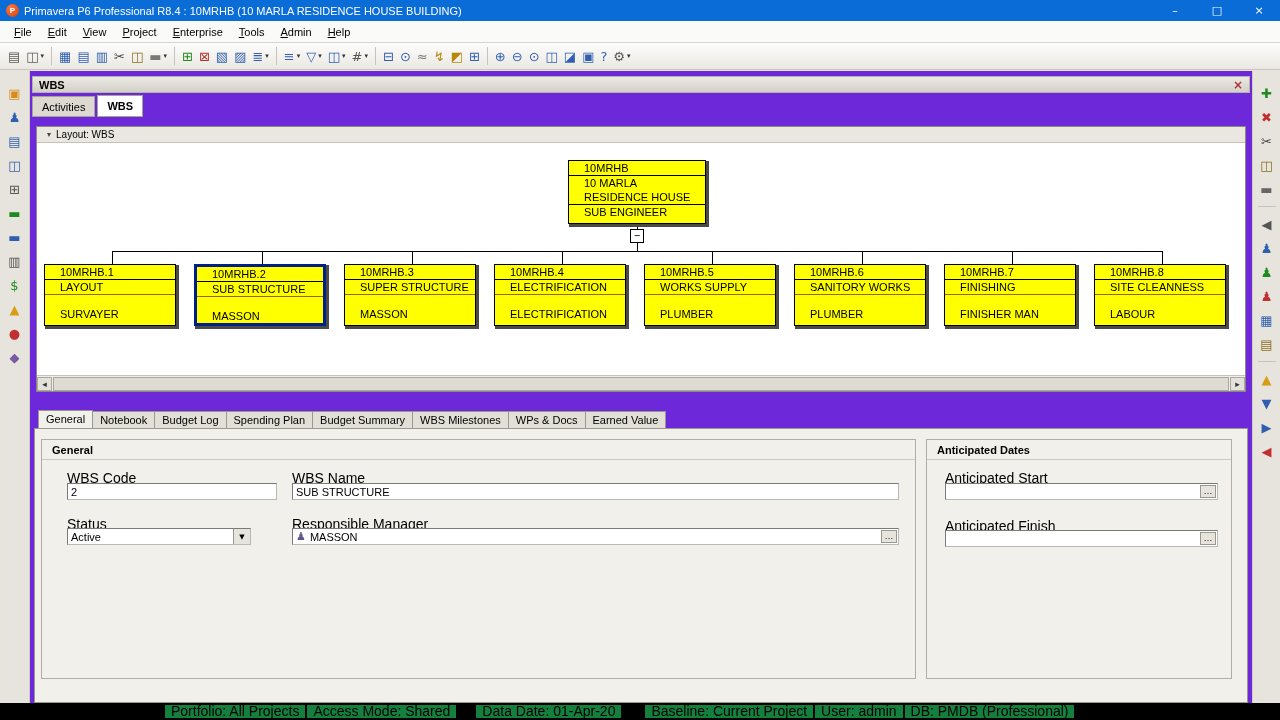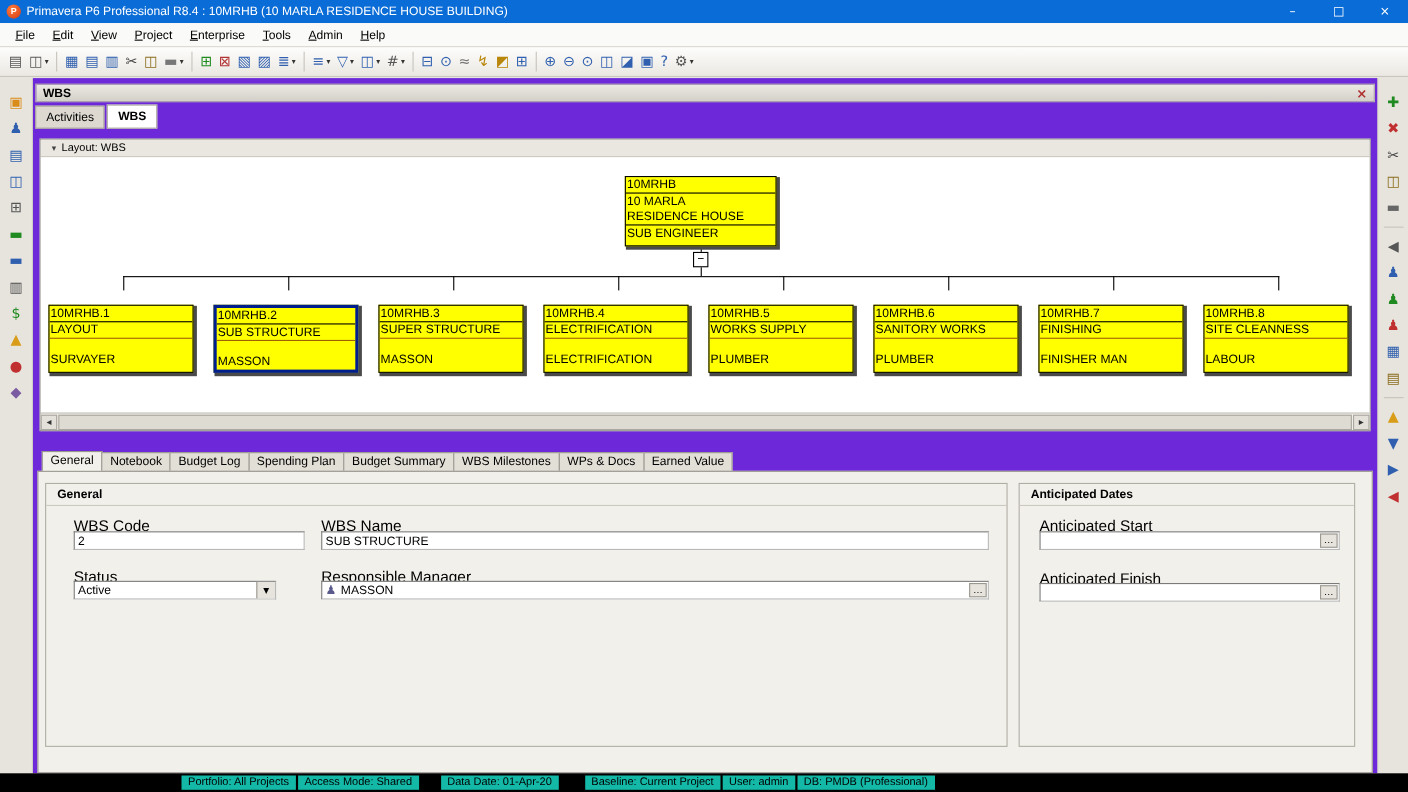--- a/index.html
+++ b/index.html
@@ -45,23 +45,23 @@
   .vtab.active { background:#ffffff; font-weight:bold; height:22px; }
 
   .chart-frame { position:absolute; top:55px; left:6px; right:6px; height:266px; border:1px solid #8a8880; background:#fff; }
   .layout-bar { height:16px; background:#e9e7e0; border-bottom:1px solid #c5c2ba; display:flex; align-items:center; padding-left:10px; font-size:10px; }
   .layout-bar .chev { font-family:"DejaVu Sans",sans-serif; font-size:8px; margin-right:5px; color:#444; }
   .chart-canvas { position:relative; height:232px; background:#fff; overflow:hidden; }
 
   .conn { position:absolute; background:#000; }
   .node { position:absolute; background:#ffff00; border:1px solid #000; box-shadow:2px 2px 0 1px #4a4a4a; overflow:hidden; }
   .node.root { left:531px; top:17px; width:138px; height:64px; }
-  .node.child { top:134px; width:132px; height:62px; }
+  .node.child { top:121px; width:132px; height:62px; }
   .node.selected { border:3px solid #001e8c; }
-  .n-code, .n-name, .n-resp { height:15px; line-height:14px; padding-left:1px; white-space:nowrap; overflow:hidden; }
+  .n-code, .n-name, .n-resp { height:15px; line-height:14px; padding-left:15px; white-space:nowrap; overflow:hidden; }
   .n-code { border-bottom:1px solid #000; }
   .node.child .n-name { border-bottom:1px solid #a16207; }
   .n-spacer { height:12px; }
   .node.child .n-resp { border-top:0; }
   .node.root .n-name { height:14px; }
   .node.root .n-resp { border-top:1px solid #000; }
   .collapse-btn { position:absolute; left:593px; top:86px; width:14px; height:14px; background:#fff; border:1px solid #000; font-size:10px; line-height:12px; text-align:center; font-family:"DejaVu Sans Mono",monospace; }
 
   .hscroll { position:absolute; left:0; right:0; bottom:0; height:16px; background:#f0eee8; border-top:1px solid #c5c2ba; }
   .sc-btn { position:absolute; top:1px; width:15px; height:14px; background:#e4e1da; border:1px solid #aaa79f; display:flex; align-items:center; justify-content:center; font-size:9px; font-family:"DejaVu Sans",sans-serif; color:#333; }
@@ -82,21 +82,21 @@
   .f-label { position:absolute; font-size:14px; }
   .input, .combo { position:absolute; height:17px; background:#fff; border:1px solid #7a7a7a; border-right-color:#b8b8b8; border-bottom-color:#b8b8b8; display:flex; align-items:center; padding-left:3px; font-size:11px; }
   .combo { padding-left:0; }
   .combo .cval { flex:1; padding-left:3px; }
   .combo-btn { width:17px; height:100%; background:#e7e4dd; border-left:1px solid #9a978f; display:flex; align-items:center; justify-content:center; font-size:7px; font-family:"DejaVu Sans",sans-serif; }
   .browse { margin-left:auto; margin-right:1px; width:16px; height:13px; background:#e7e4dd; border:1px solid #9a978f; font-size:9px; line-height:10px; text-align:center; }
   .res-glyph { font-family:"DejaVu Sans",sans-serif; font-size:11px; color:#5a5a8c; margin-right:4px; }
 
   
   .statusbar { position:absolute; left:0; right:0; bottom:0; height:17px; background:#000; display:flex; align-items:center; padding-left:165px; }
-  .chip { background:#14b8a6; color:#000; font-size:10px; line-height:13px; padding:0 6px; white-space:nowrap; }
+  .chip { background:#15803d; color:#000; font-size:14px; line-height:13px; padding:0 6px; white-space:nowrap; }
 </style>
 </head>
 <body>
 
 <div id="app">
 
   <div class="titlebar">
     <span class="app-logo">P</span>
     <span class="title-text">Primavera P6 Professional R8.4 : 10MRHB (10 MARLA RESIDENCE HOUSE BUILDING)</span>
     <div class="win-controls">

